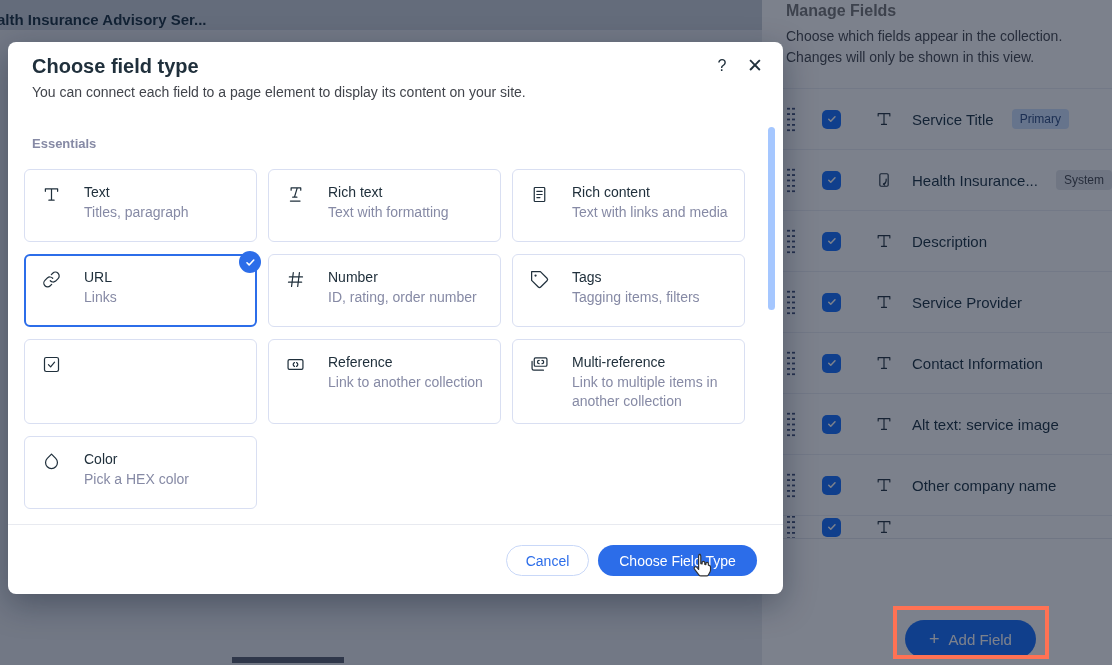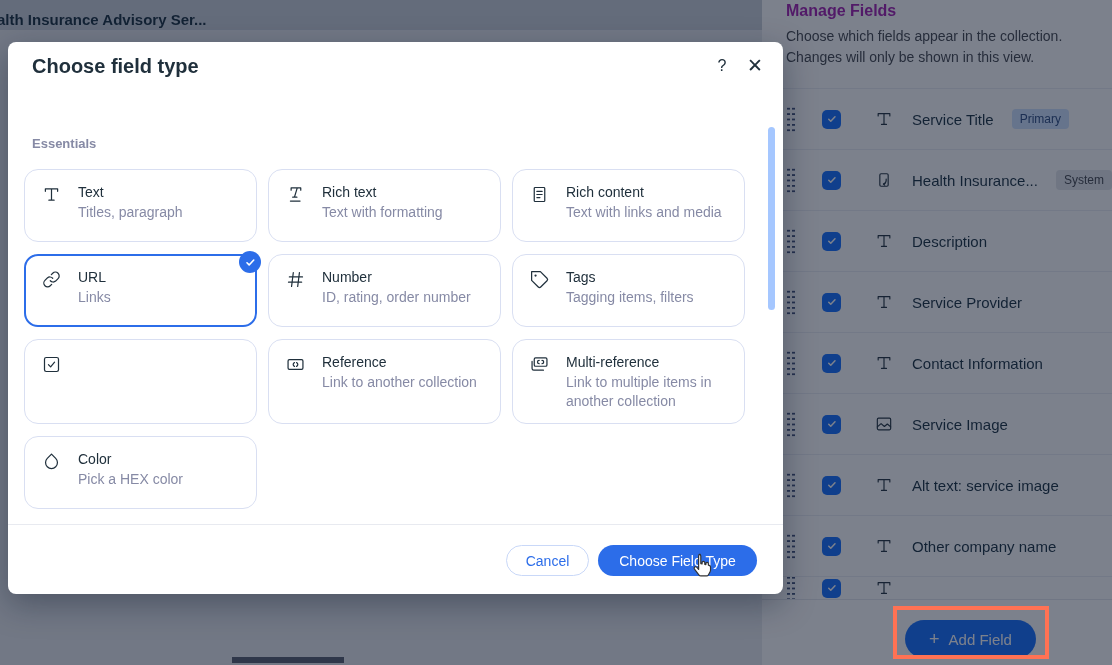--- a/index.html
+++ b/index.html
@@ -6,21 +6,21 @@
   body { font-family:"Liberation Sans", sans-serif; }
   #screen { position:relative; width:1112px; height:665px; overflow:hidden; background:#E9EBEF; }
 
   
   #bg-header-band { position:absolute; left:0; top:0; width:1112px; height:30px; background:#CBD0DA; }
   #bg-collection-title { position:absolute; left:-3px; top:11px; font-size:15px; font-weight:bold; color:#162D3D; white-space:nowrap; }
   #bg-bottom-bar { position:absolute; left:232px; top:657px; width:112px; height:6px; background:#555B6E; }
 
   
   #side-panel { position:absolute; left:762px; top:0; width:350px; height:665px; background:#FFFFFF; }
-  .panel-title { position:absolute; left:24px; top:2px; font-size:16px; font-weight:bold; color:#a21caf; }
+  .panel-title { position:absolute; left:24px; top:2px; font-size:16px; font-weight:bold; color:#737373; }
   .panel-desc { position:absolute; left:24px; top:26px; width:322px; font-size:14px; line-height:21px; color:#42454C; }
   #panel-rows { position:absolute; left:0; top:88px; width:350px; border-top:1px solid #ECEEF3; }
   .p-row { height:61px; display:flex; align-items:center; padding:0 14px 0 24px; border-bottom:1px solid #ECEEF3; background:#FFFFFF;gap:8px; }
   .p-row-partial { height:23px; overflow:hidden; border-bottom:1px solid #E4E7ED; }
   .drag-handle { width:9px; height:26px; margin-right:19px; flex:none;
      background-image:radial-gradient(circle, #3E4F76 1.1px, transparent 1.3px);
      background-size:5px 5.4px; background-position:0 0; }
   .row-checkbox { width:19px; height:19px; border-radius:5px; background:#116DFF; margin-right:25px; flex:none;
      display:flex; align-items:center; justify-content:center; }
   .row-icon { width:20px; height:20px; margin-right:10px; flex:none; color:#20303C; }
@@ -47,22 +47,22 @@
   #modal-title { position:absolute; left:24px; top:13px; font-size:20px; font-weight:bold; color:#20303C; }
   #modal-subtitle { position:absolute; left:24px; top:42px; font-size:14px; color:#42454C; }
   #help-btn { position:absolute; left:702px; top:12px; width:24px; height:24px; border:none; background:none;
      font-size:16px; color:#20303C; cursor:pointer; font-family:inherit; }
   #close-btn { position:absolute; left:733px; top:9px; width:28px; height:28px; border:none; background:none;
      font-size:19px; color:#20303C; cursor:pointer; font-family:inherit; }
   #section-label { position:absolute; left:24px; top:94px; font-size:13px; font-weight:bold; color:#868AA5; }
   #modal-scrollbar { position:absolute; left:760px; top:85px; width:7px; height:183px; border-radius:4px; background:#A5C7FF; }
 
   #cards-grid { position:absolute; left:16px; top:127px; display:grid; grid-template-columns:repeat(3,233px); gap:12px 11px; }
-  .card { position:relative; min-height:73px; background:#FFFFFF; border:1px solid #D9DFF2; border-radius:14px;
-     padding:13px 8px 12px 16px; display:flex; gap:16px; cursor:pointer; }
+  .card { position:relative; min-height:73px; background:#FFFFFF; border:1px solid #D9DFF2; border-radius:6px;
+     padding:13px 8px 12px 16px; display:flex; gap:22px; cursor:pointer; }
   .card.selected { border:2px solid #2C6DE9; padding:12px 7px 11px 15px; }
   .card-icon { width:21px; height:21px; flex:none; margin-top:1px; color:#20303C; }
   .card-title { font-size:14px; color:#20303C; line-height:18px; }
   .card-sub { font-size:14px; color:#868AA5; line-height:19px; margin-top:2px; }
   .check-badge { position:absolute; top:-5px; right:-6px; width:22px; height:22px; border-radius:50%;
      background:#2C6DE9; display:flex; align-items:center; justify-content:center; }
 
   #modal-footer-divider { position:absolute; left:0; top:482px; width:775px; height:1px; background:#E8EAF0; }
   #cancel-btn { position:absolute; left:498px; top:503px; width:83px; height:31px; border-radius:16px;
      background:#FFFFFF; border:1px solid #C9D8F8; color:#2C6DE9; font-size:14px; cursor:pointer; font-family:inherit; }
@@ -150,35 +150,20 @@
             <svg viewBox="0 0 24 24" fill="none" stroke="#FFFFFF" stroke-width="3" stroke-linecap="round" stroke-linejoin="round" style="width: 12px; height: 12px;">
               <path d="M5.5 12.5l4 4 8.5-9"></path>
             </svg>
           </span>
           <span class="row-icon">
             <svg viewBox="0 0 24 24" fill="none" stroke="currentColor" stroke-width="1.4" stroke-linecap="round" stroke-linejoin="round">
               <path d="M5 5.5h14M5 5.5v2.8M19 5.5v2.8M12 5.5v13M9 18.5h6"></path>
             </svg>
           </span>
           <span class="row-label">Contact Information</span>
-        </div>
-        <div class="p-row">
-          <span class="drag-handle"></span>
-          <span class="row-checkbox">
-            <svg viewBox="0 0 24 24" fill="none" stroke="#FFFFFF" stroke-width="3" stroke-linecap="round" stroke-linejoin="round" style="width: 12px; height: 12px;">
-              <path d="M5.5 12.5l4 4 8.5-9"></path>
-            </svg>
-          </span>
-          <span class="row-icon">
-            <svg viewBox="0 0 24 24" fill="none" stroke="currentColor" stroke-width="1.4" stroke-linecap="round" stroke-linejoin="round">
-              <rect x="4" y="5" width="16" height="14" rx="1.5"></rect>
-              <path d="M4 15.5l4.5-4 4 3.5 3.5-3 4 3.5"></path>
-            </svg>
-          </span>
-          <span class="row-label">Service Image</span>
         </div>
         <div class="p-row">
           <span class="drag-handle"></span>
           <span class="row-checkbox">
             <svg viewBox="0 0 24 24" fill="none" stroke="#FFFFFF" stroke-width="3" stroke-linecap="round" stroke-linejoin="round" style="width: 12px; height: 12px;">
               <path d="M5.5 12.5l4 4 8.5-9"></path>
             </svg>
           </span>
           <span class="row-icon">
             <svg viewBox="0 0 24 24" fill="none" stroke="currentColor" stroke-width="1.4" stroke-linecap="round" stroke-linejoin="round">
@@ -223,20 +208,21 @@
       </button>
     </div>
   </div>
 
   <div id="overlay"></div>
 
   <div id="highlight-rect"></div>
 
   <div id="modal">
     <div id="modal-title">Choose field type</div>
+    <div id="modal-subtitle">You can connect each field to a page element to display its content on your site.</div>
     <button id="help-btn">?</button>
     <button id="close-btn">✕</button>
     <div id="section-label">Essentials</div>
     <div id="cards-grid">
         <div class="card">
           <span class="card-icon">
             <svg viewBox="0 0 24 24" fill="none" stroke="currentColor" stroke-width="1.4" stroke-linecap="round" stroke-linejoin="round">
               <path d="M5 5.5h14M5 5.5v2.8M19 5.5v2.8M12 5.5v13M9 18.5h6"></path>
             </svg>
           </span>

